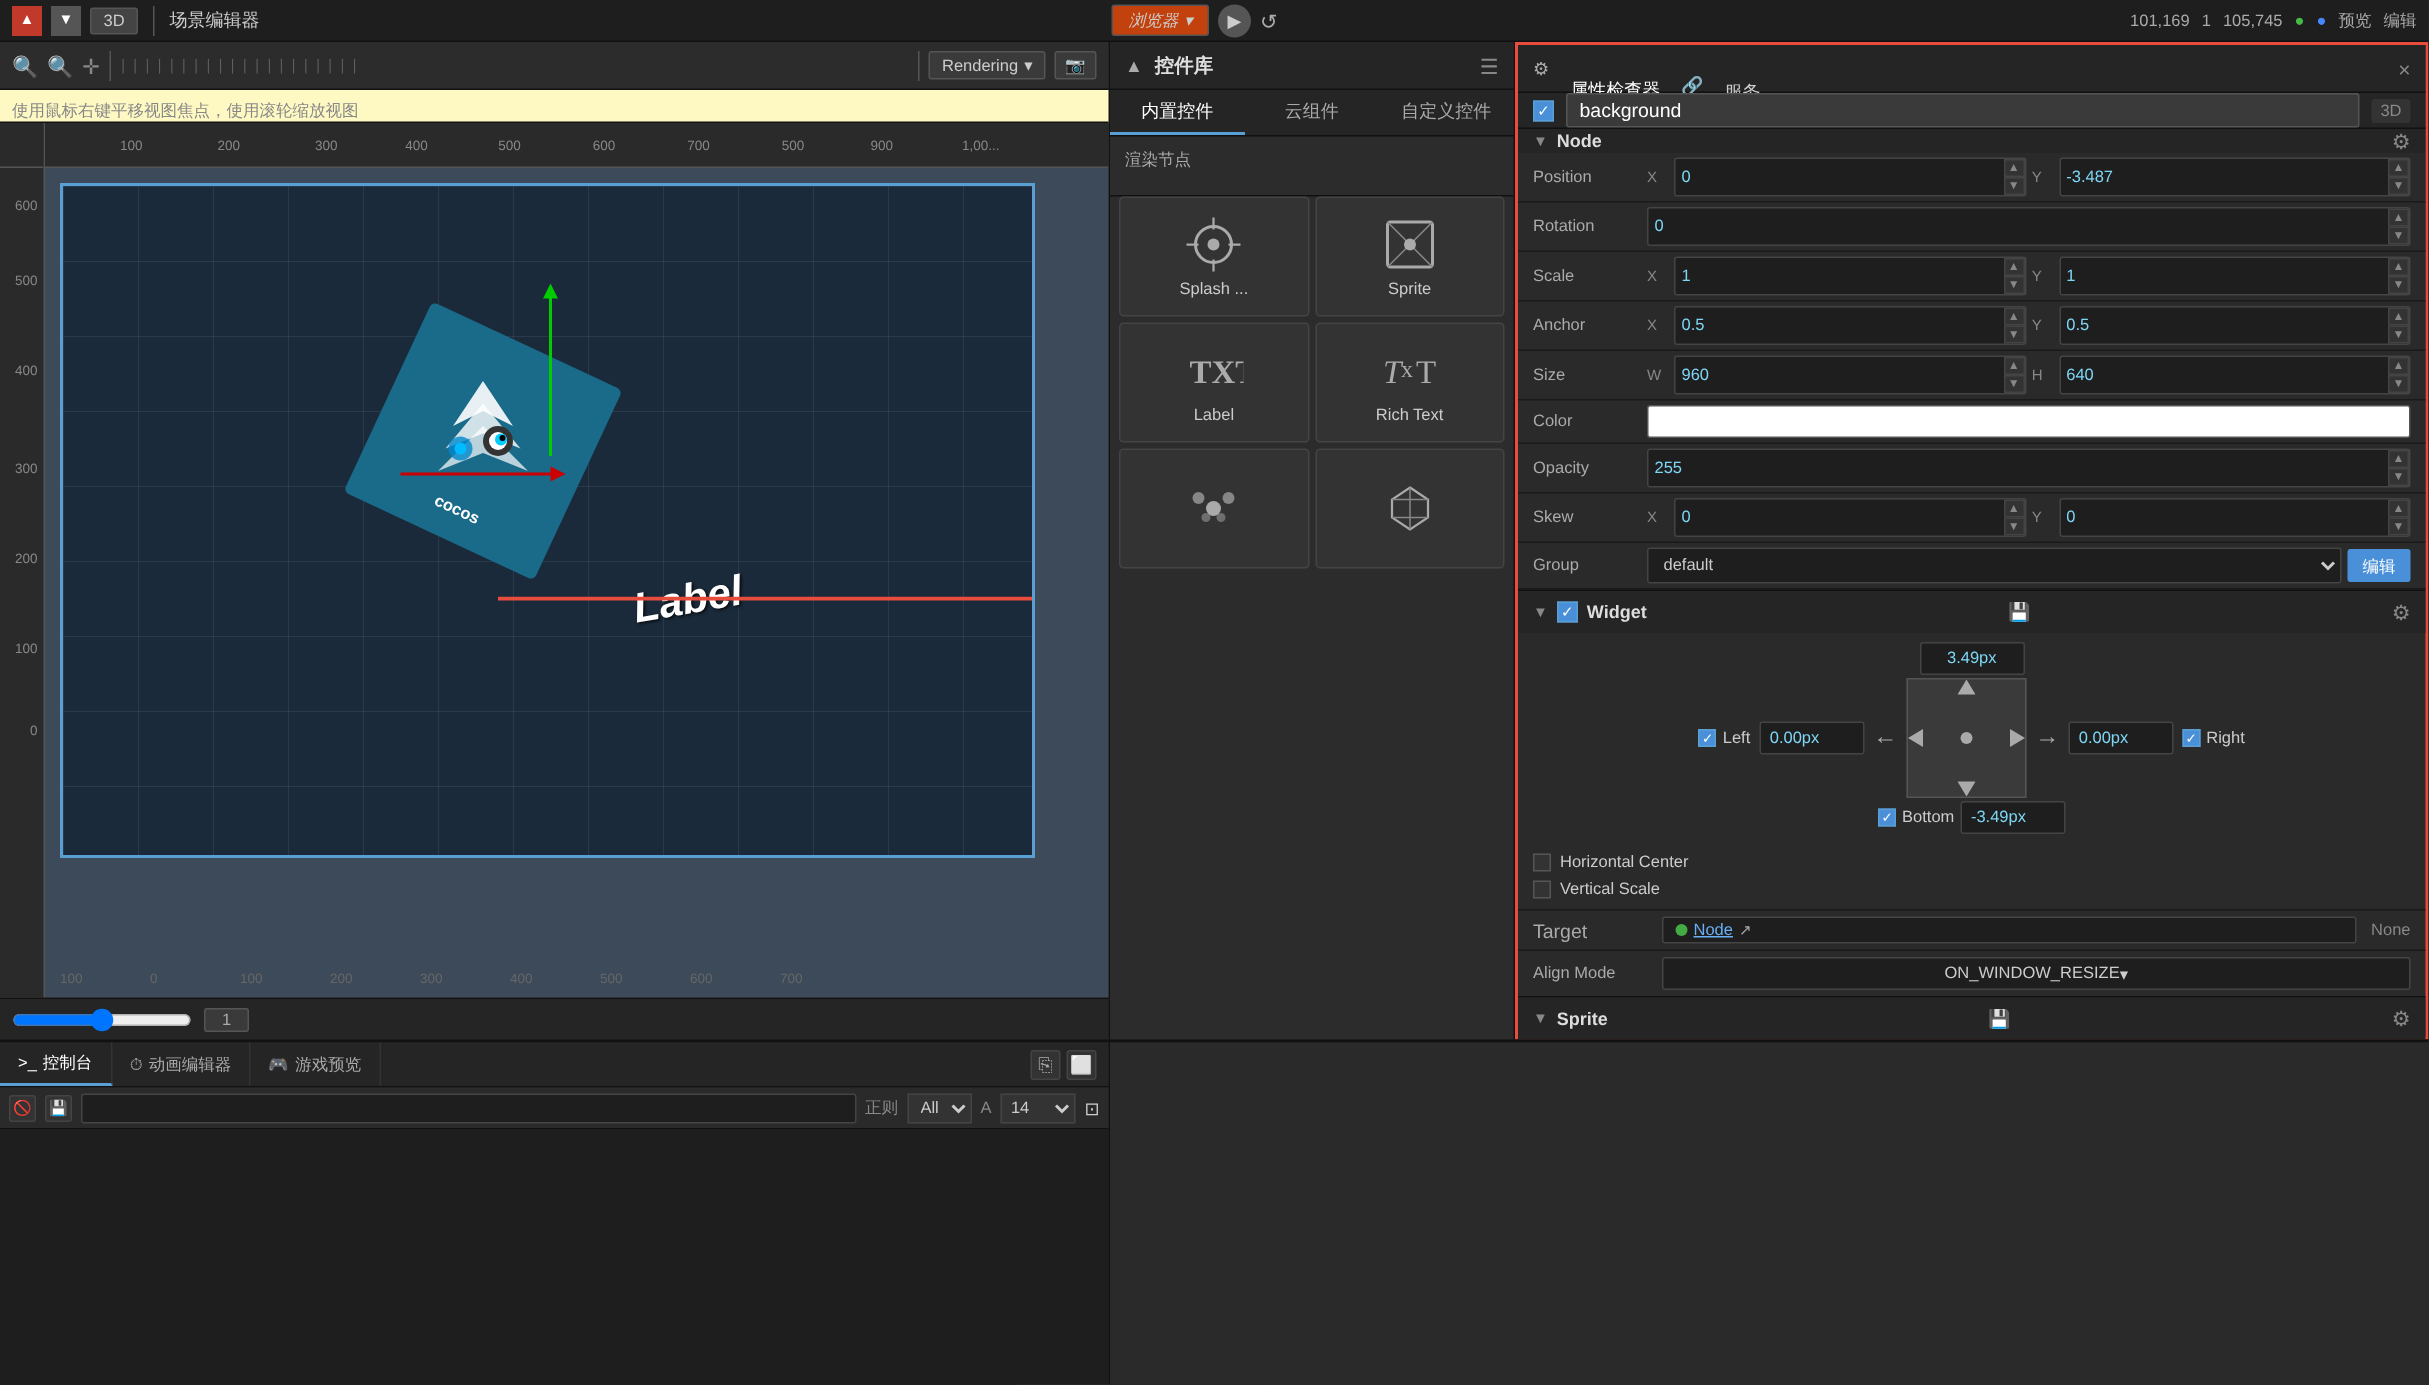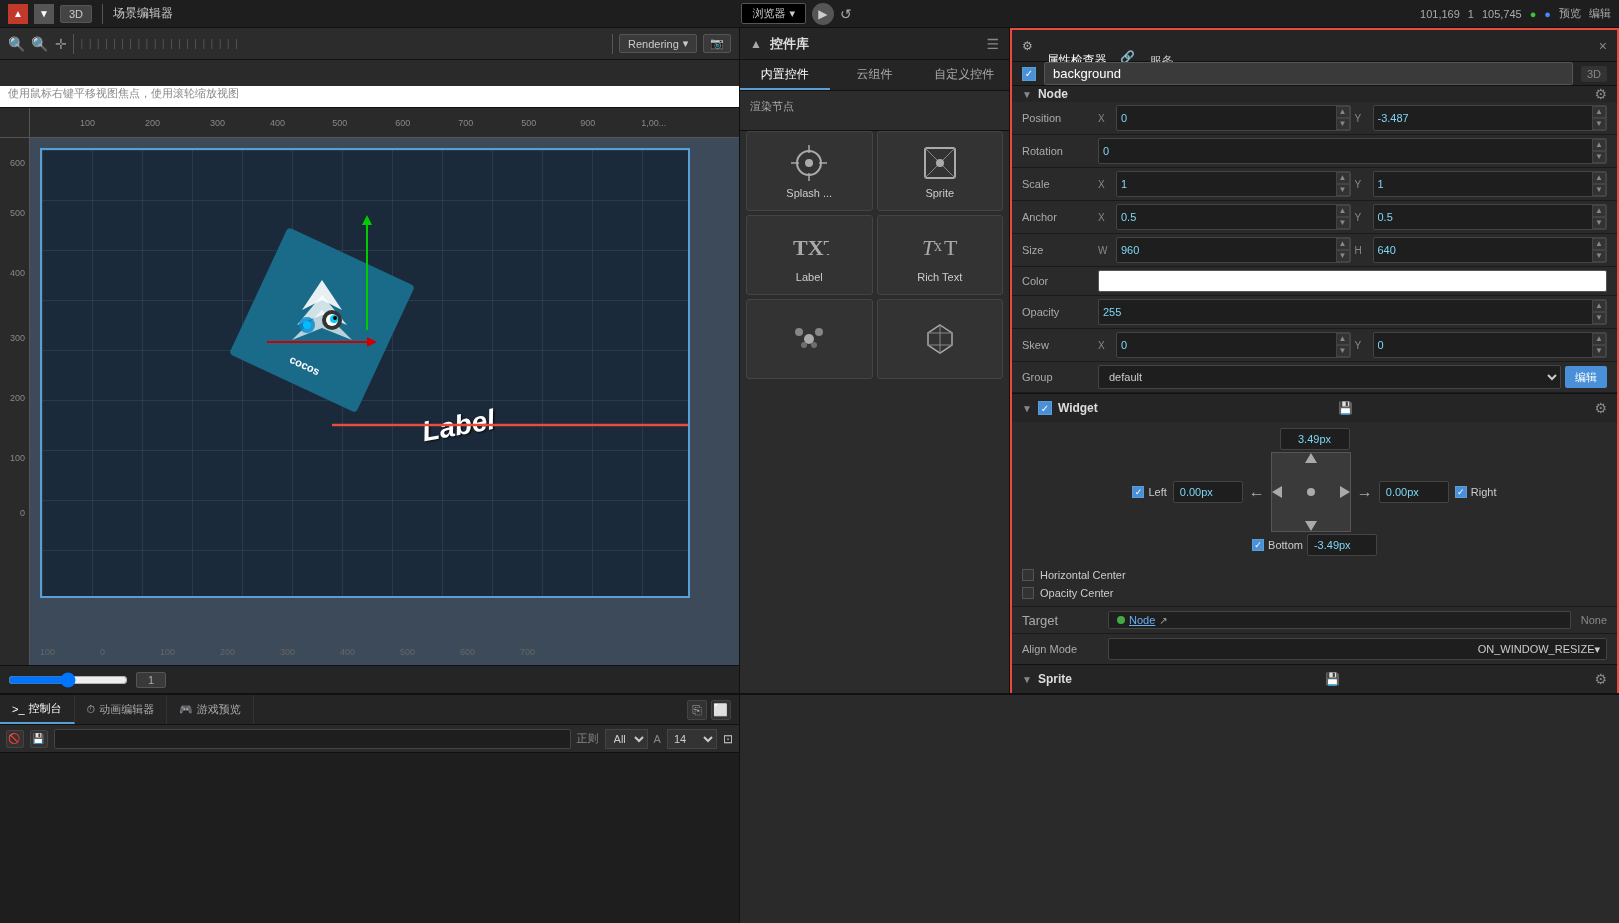--- a/index.html
+++ b/index.html
@@ -41,23 +41,23 @@
     .btn-3d {
       background: #444; color: #ccc; border: 1px solid #555;
       padding: 2px 8px; font-size: 11px; cursor: pointer;
       border-radius: 2px;
     }
     .top-bar-spacer { flex: 1; }
     .top-bar-center {
       display: flex; align-items: center; gap: 6px;
     }
     .browser-btn {
-      background: #000000; border: 1px solid #555; color: #ccc;
+      background: #c2410c; border: 1px solid #555; color: #ccc;
       padding: 2px 10px; font-size: 11px; cursor: pointer;
-      border-radius: 2px; display: flex; align-items: center; gap: 4px;
+      border-radius: 2px; display: flex; align-items: center; gap: 4px; font-style: italic;
     }
     .play-btn {
       width: 22px; height: 22px;
       background: #555; border-radius: 50%;
       display: flex; align-items: center; justify-content: center;
       cursor: pointer; color: #ccc; font-size: 12px;
     }
     .refresh-btn {
       background: none; border: none; color: #aaa; cursor: pointer; font-size: 14px;
     }
@@ -97,25 +97,25 @@
       padding: 2px 8px; font-size: 11px; cursor: pointer;
       border-radius: 2px; display: flex; align-items: center; gap: 4px;
     }
     .camera-btn {
       background: #3a3a3a; border: 1px solid #555; color: #ccc;
       padding: 2px 6px; font-size: 11px; cursor: pointer; border-radius: 2px;
     }
 
     .scene-hint {
       height: 22px;
-      background: #ffffff;
+      background: #fef9c3;
       border-bottom: 1px solid #111;
-      display: flex; align-items: flex-start;
+      display: flex; align-items: flex-end;
       padding: 0 8px;
-      font-size: 11px; color: #888; margin-top: 26px;
+      font-size: 11px; color: #888;
     }
 
     .scene-canvas-area {
       flex: 1;
       display: flex;
       background: #3a3a3a;
       position: relative;
       overflow: hidden;
     }
 
@@ -475,21 +475,21 @@
       display: flex; align-items: center;
       padding: 4px 10px; gap: 6px;
       border-top: 1px solid #1a1a1a;
     }
     .align-mode-label { width: 80px; font-size: 11px; color: #aaa; }
     .align-mode-select {
       flex: 1;
       background: #1e1e1e; border: 1px solid #444;
       color: #ccc; font-size: 11px; padding: 2px 6px;
       border-radius: 2px; height: 22px;
-      display: flex; align-items: center; justify-content: flex-end;
+      display: flex; align-items: center; justify-content: center;
       cursor: pointer;
     }
 
     
     .sprite-section {
       border-top: 1px solid #111;
     }
     .sprite-section-header {
       height: 28px; background: #252525;
       display: flex; align-items: center;
@@ -1069,21 +1069,21 @@
         </div>
       </div>
 
       <div style="padding:4px 10px;">
         <div class="h-center-row">
           <div class="check-box-empty"></div>
           <span style="font-size:11px;color:#ccc;">Horizontal Center</span>
         </div>
         <div class="v-center-row">
           <div class="check-box-empty"></div>
-          <span style="font-size:11px;color:#ccc;">Opacity Center</span>
+          <span style="font-size:11px;color:#ccc;">Vertical Scale</span>
         </div>
       </div>
 
       <div class="target-row">
         <span class="target-label">Target</span>
         <div class="target-link">
           <span style="width:8px;height:8px;background:#44aa44;border-radius:50%;display:inline-block;"></span>
           <span class="node-link">Node</span>
           <span style="color:#aaa;font-size:10px;">↗</span>
         </div>

